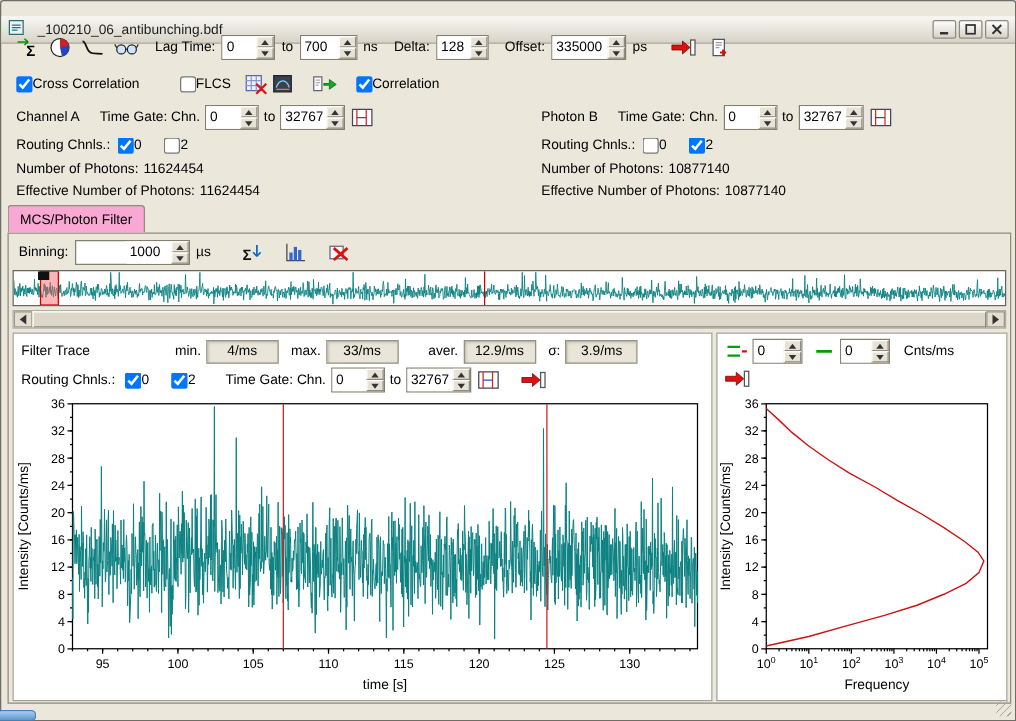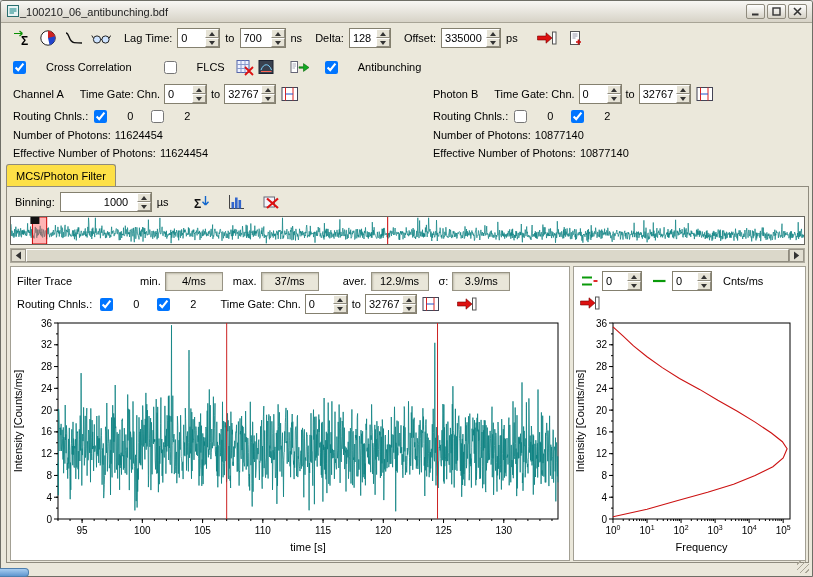--- a/index.html
+++ b/index.html
@@ -1,45 +1,45 @@
 <!DOCTYPE html>
 <html><head>
 <meta charset="utf-8">
 <style>
 *{box-sizing:border-box}
 html,body{margin:0;padding:0;width:813px;height:577px;overflow:hidden;background:#cfcfcf;
   font-family:"Liberation Sans",sans-serif;font-size:11px;color:#000}
 #win{position:absolute;left:0;top:0;width:813px;height:577px;background:#ebe8db;
   border:1px solid #6e6e66;border-radius:3px 3px 0 0;overflow:hidden}
-.titlebar{position:absolute;left:0;top:0;right:0;height:22px;
+.titlebar{position:absolute;left:0;top:12px;right:0;height:22px;
   background:linear-gradient(#f8f7f4,#d7d3c7);border-bottom:1px solid #a8a496;
-  display:flex;align-items:center;gap:0;padding:0 5px}
+  display:flex;align-items:center;gap:10px;padding:0 5px}
 .ttext{flex:1;color:#1d1d1d}
 .wbtns{display:flex;gap:2px}
 .wbtn{width:19px;height:15px;display:flex;align-items:center;justify-content:center;
   background:linear-gradient(#fefefe,#d6d2c6);border:1px solid #8f8b7e;border-radius:2px;padding:0}
 .row{position:absolute;display:flex;align-items:center;white-space:nowrap}
 .tbtn{height:20px;min-width:20px;display:flex;align-items:center;justify-content:center;
   background:transparent;border:0;padding:0 1px}
 .tbtn svg,.wbtn svg{display:block}
 .spin{display:inline-flex;align-items:stretch;height:20px;background:#fff;border:1px solid #84806f}
 .spin .v{border:0;outline:0;padding:0 3px;font:inherit;background:#fff;height:100%}
 .spin .btns{display:flex;flex-direction:column;width:14px}
 .sb{flex:1;display:flex;align-items:center;justify-content:center;background:#e6e3d6;
   border:1px solid #fff;border-right-color:#8f8b7e;border-bottom-color:#8f8b7e;padding:0}
 .sb.up::after{content:"";border:3px solid transparent;border-bottom:4px solid #333;margin-top:-3px}
 .sb.dn::after{content:"";border:3px solid transparent;border-top:4px solid #333;margin-bottom:-3px}
-.chk{display:inline-flex;align-items:center;gap:20px}
+.chk{display:inline-flex;align-items:center;gap:0}
 .chk input{width:13px;height:13px;margin:0}
 .statbox{height:19px;min-width:58px;display:inline-flex;align-items:center;justify-content:center;
   background:#e9e6d9;border:1px solid #979384;box-shadow:inset 1px 1px 2px rgba(110,105,90,.35)}
 .tabs{position:absolute;display:flex;align-items:flex-end;gap:1px}
 .tab{height:19px;display:flex;align-items:center;padding:0 9px;background:#e1ded0;
   border:1px solid #8f8b7e;border-bottom:0;border-radius:3px 3px 0 0}
-.tab.active{height:22px;background:#fde047;position:relative;z-index:3}
+.tab.active{height:22px;background:#f9a8d4;position:relative;z-index:3}
 .panel{position:absolute;left:5px;top:185px;width:803px;height:377px;background:#ebe8db;border:1px solid #8f8b7e}
 .overview{position:absolute;left:3px;top:29px;width:795px;height:29px;background:#fff;border:1px solid #66665f}
 .sbar{position:absolute;left:3px;top:61px;width:795px;height:15px;background:#f3f1ea;border:1px solid #b0ada0;display:flex}
 .sbar-btn{width:15px;height:100%;background:#e2dfd2;border:1px solid #9a968a;
   display:flex;align-items:center;justify-content:center;padding:0}
 .sbar-thumb{flex:1;background:#dbd8ca;border:1px solid;border-color:#fff #8f8b7e #8f8b7e #fff}
 .subpanel{position:absolute;background:#fff;border:1px solid #a3a094}
 .subpanel svg{position:absolute}
 svg text{font-family:"Liberation Sans",sans-serif}
 .grip{position:absolute;right:3px;bottom:3px;width:12px;height:12px;
@@ -184,21 +184,21 @@
       </button>
     <button class="tbtn" style="margin-left:12px">
         <svg width="20" height="16" viewBox="0 0 20 16">
           <rect x="1" y="2.5" width="6.5" height="11" fill="#fff" stroke="#667"></rect>
           <path d="M2.5 5h3.5M2.5 7h3.5M2.5 9h2.5" stroke="#aab"></path>
           <path d="M9 7.8h4.5V4.6l5.5 3.9-5.5 3.9v-3.2H9z" fill="#11aa22" stroke="#056605" stroke-width="0.6"></path>
         </svg>
       </button>
     <span class="chk" style="margin-left:14px">
       <input type="checkbox" checked="" style="">
-      <span>Antibunching</span>
+      <span>Correlation</span>
     </span>
   </div>
 
   <div class="row" style="left:12px;top:83px;height:20px;gap:4px">
     <b>Channel A</b>
     <span style="margin-left:12px">Time Gate: Chn.</span>
     <span class="spin">
       <input class="v" style="width: 27px;" value="0">
       <span class="btns">
           <button class="sb up"></button>
@@ -347,21 +347,21 @@
           </svg>
         </button>
     </div>
 
     <div class="subpanel" style="left:3px;top:79px;width:560px;height:295px">
       <div class="row" style="left:6px;top:4px;height:20px;gap:4px">
         <b>Filter Trace</b>
         <span style="margin-left:64px">min.</span>
         <span class="statbox">4/ms</span>
         <span style="margin-left:6px">max.</span>
-        <span class="statbox">37/ms</span>
+        <span class="statbox">33/ms</span>
         <span style="margin-left:20px">aver.</span>
         <span class="statbox">12.9/ms</span>
         <span style="margin-left:6px">σ:</span>
         <span class="statbox">3.9/ms</span>
       </div>
       <div class="row" style="left:6px;top:27px;height:20px;gap:4px">
         <span>Routing Chnls.:</span>
         <span class="chk" style="margin-left:4px">
           <input type="checkbox" checked="" style="">
           <span>0</span>

